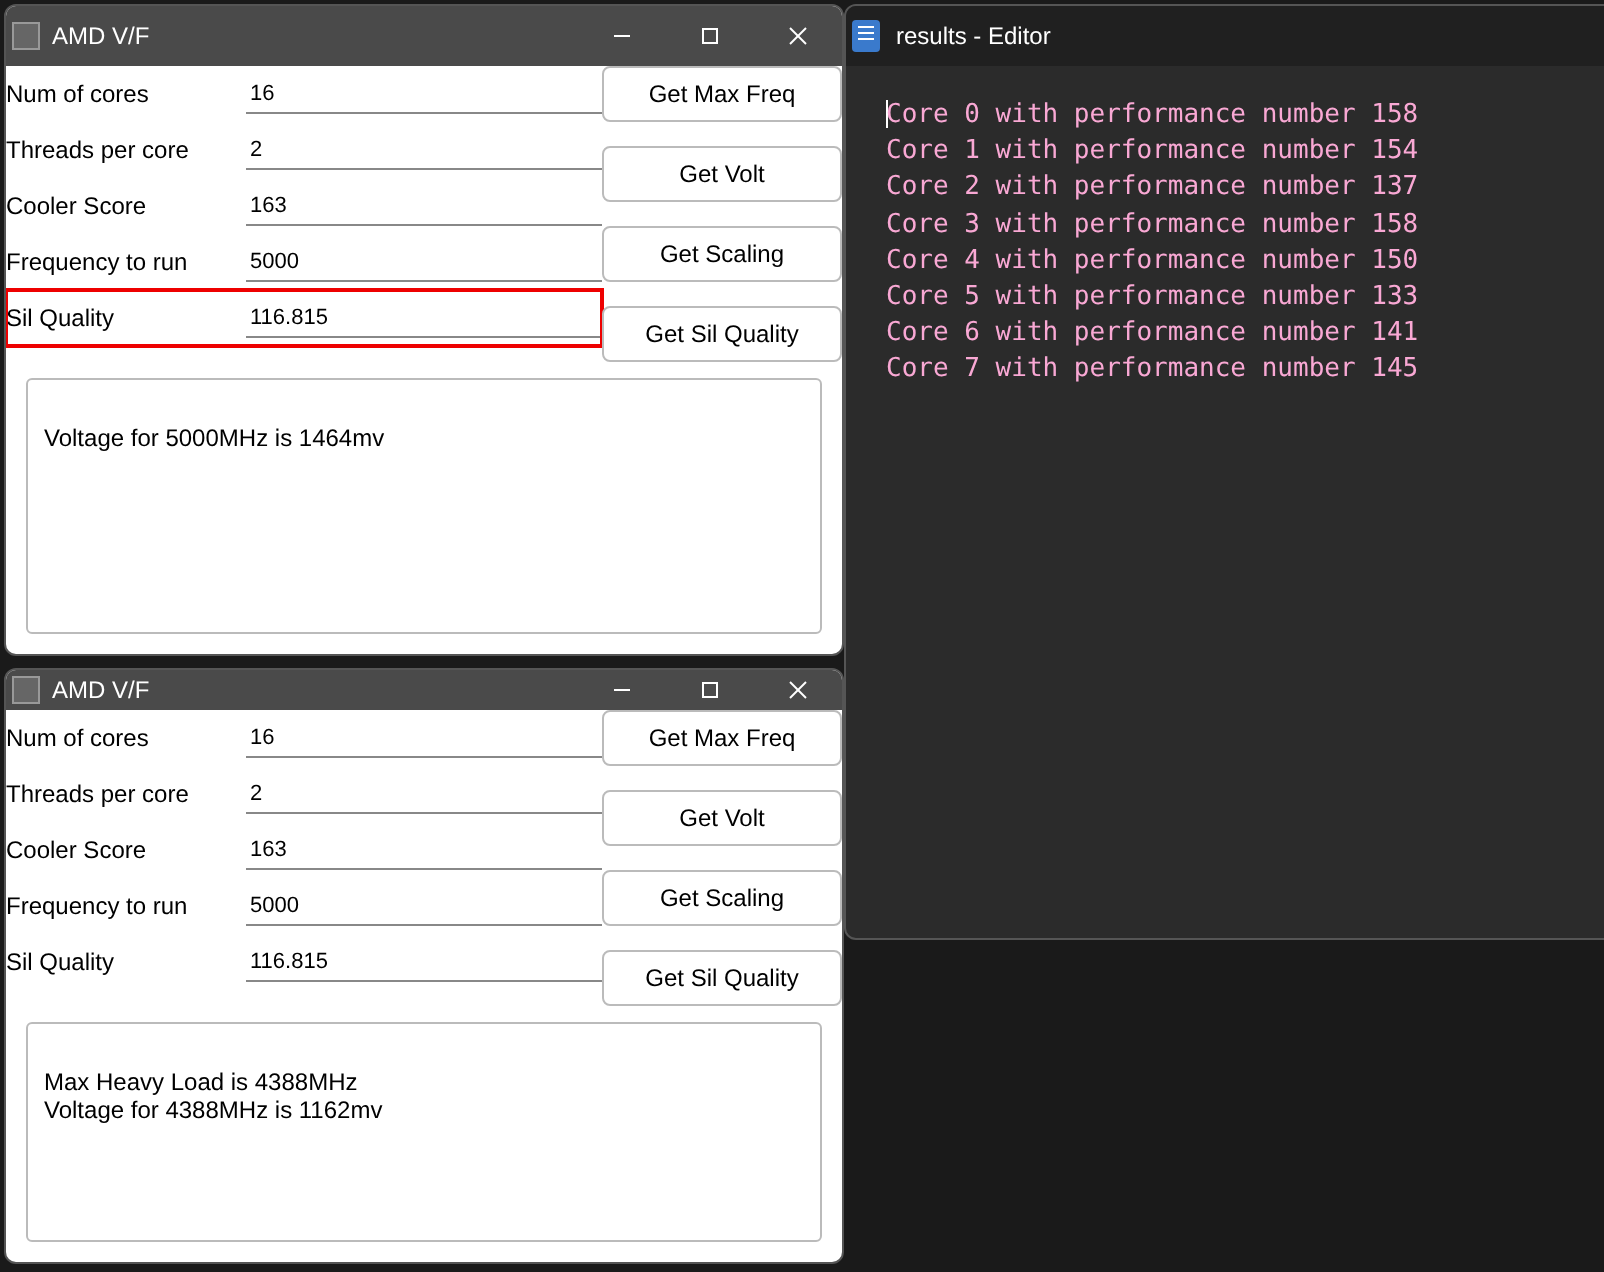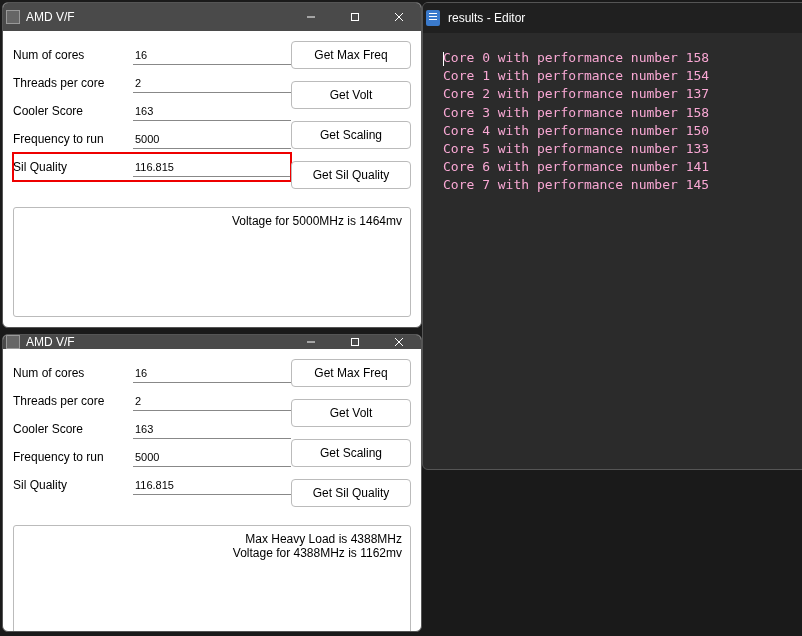--- a/index.html
+++ b/index.html
@@ -6,29 +6,29 @@
     body { font-family: "Segoe UI", Tahoma, sans-serif; font-size: 12px; background: #1a1a1a; width: 802px; height: 636px; position: relative; overflow: hidden; }
     
     .window { position: absolute; background: #fff; border: 1px solid #555; border-radius: 6px; overflow: hidden; display: flex; flex-direction: column; }
     .titlebar { background: #4a4a4a; color: #fff; height: 30px; display: flex; align-items: center; padding-left: 3px; }
     .titlebar .app-icon { width: 14px; height: 14px; background: #666; border: 1px solid #999; margin-right: 6px; }
     .titlebar .title-text { flex: 1; font-size: 12px; }
     .titlebar .controls { display: flex; height: 100%; }
     .titlebar .ctrl { width: 44px; display: flex; align-items: center; justify-content: center; font-size: 13px; cursor: default; }
     .titlebar .ctrl svg { stroke: #fff; fill: none; }
     
-    .amd-body { display: flex; padding: 10px; }
+    .amd-body { display: flex; }
     .fields { flex: 1; }
     .row { display: flex; align-items: center; height: 28px; }
     .row.highlight { outline: 2px solid #e00; outline-offset: -1px; }
     .row .label { width: 120px; font-size: 12px; }
     .row .input { flex: 1; height: 20px; border: none; border-bottom: 1px solid #888; font-size: 11px; padding: 1px 2px; outline: none; }
     .btns { width: 120px; display: flex; flex-direction: column; gap: 12px; }
     .btns button { height: 28px; border: 1px solid #bbb; border-radius: 4px; background: #fff; font-size: 12px; cursor: default; }
-    .output { margin: 8px 10px 10px 10px; border: 1px solid #bbb; border-radius: 3px; padding: 6px 8px; font-size: 12px; min-height: 110px; white-space: pre-line; flex: 1; overflow: auto; text-align: right; }
+    .output { margin: 8px 10px 10px 10px; border: 1px solid #bbb; border-radius: 3px; padding: 22px 8px; font-size: 12px; min-height: 110px; white-space: pre-line; flex: 1; overflow: auto; }
     
     .editor { background: #2b2b2b; color: #ddd; }
     .editor .titlebar { background: #202020; }
     .ed-icon { width: 14px; height: 16px; background: #3a7acc; border-radius: 2px; margin-right: 8px; position: relative; }
     .ed-icon::before { content:''; position:absolute; left:3px; top:3px; right:3px; height:1px; background:#fff; box-shadow: 0 3px 0 #fff, 0 6px 0 #fff; }
     .menubar { display: flex; background: #2b2b2b; padding: 8px 16px; gap: 8px; align-items: center; }
     .menu-item { padding: 6px 14px; border-radius: 4px; font-size: 13px; color: #ddd; }
     .menu-item.active { background: #404040; }
     .ed-content { padding: 16px 20px; font-family: Consolas, monospace; font-size: 13px; color: #f9a8d4; line-height: 1.4; white-space: pre; }
     .cursor-bar { display:inline-block; width:1px; height:14px; background:#fff; vertical-align:middle; margin-right:-1px; }

